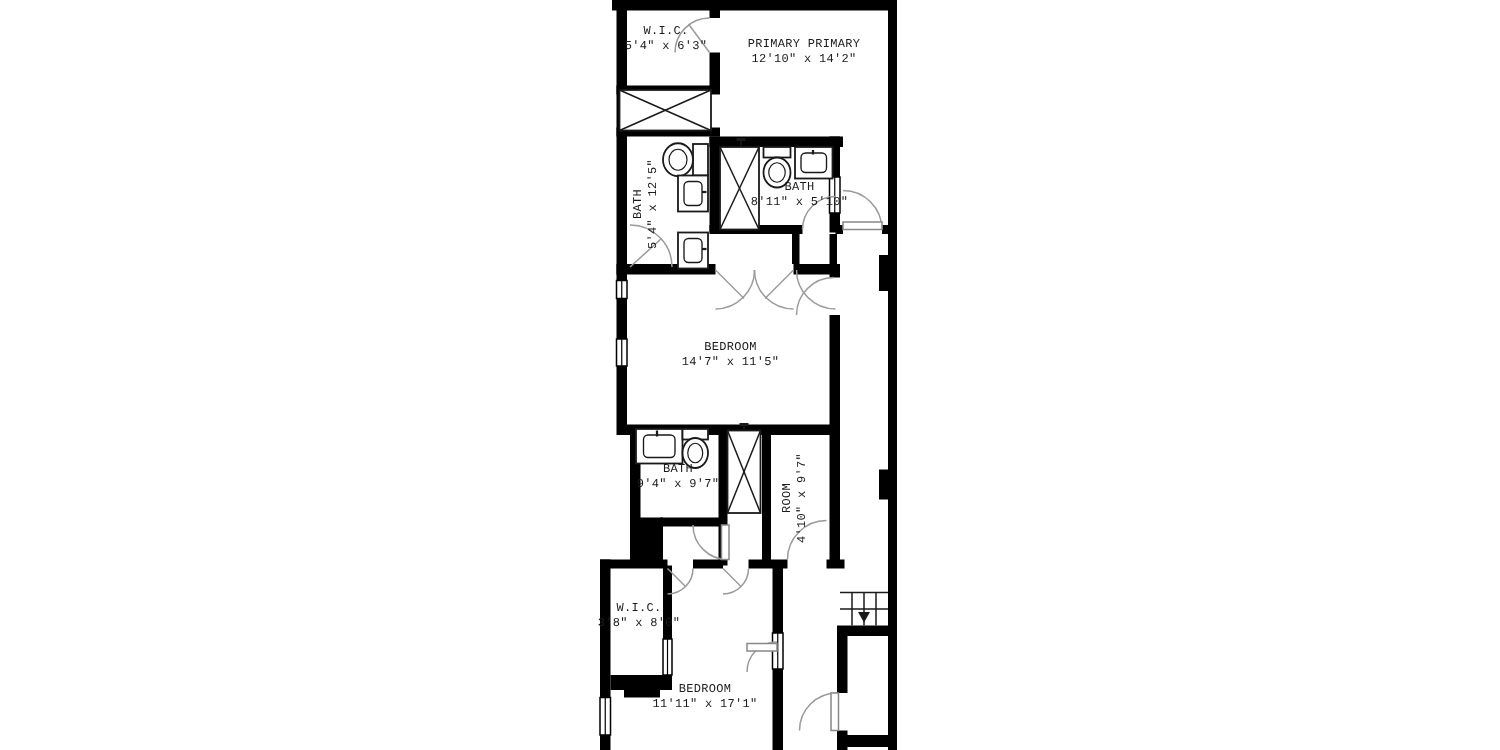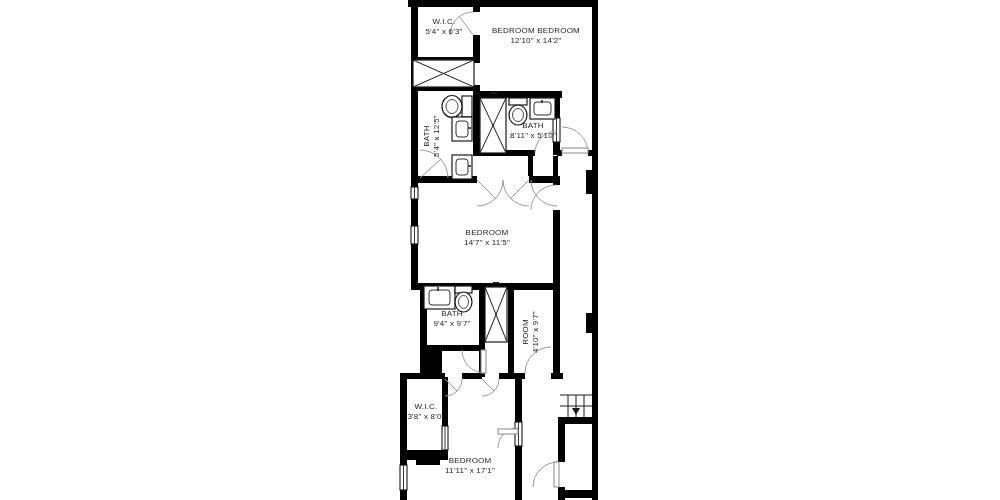--- a/index.html
+++ b/index.html
@@ -1,21 +1,21 @@
 <!DOCTYPE html>
 <html><head>
 <meta charset="utf-8">
 <style>
   html,body{margin:0;padding:0;background:#ffffff;}
   .canvas{
     position:relative;
     width:908px;height:500px;
     background:#ffffff;
     overflow:hidden;
-    font-family:Liberation Sans, sans-serif;
+    font-family:Liberation Mono, monospace;
   }
   .plan-svg{position:absolute;left:0;top:0;width:1000px;height:500px;}
   .room-label{
     position:absolute;
     transform:translate(-50%,-50%);
     text-align:center;
     color:#1c1c1c;
     font-size:8px;
     line-height:1.3;
     letter-spacing:.2px;
@@ -200,21 +200,21 @@
       <polygon points="572,408 580,408 576,415" fill="#1a1a1a" stroke="none"></polygon>
     </g>
   </svg>
 
   <div class="room-label" style="left:444px;top:27px;">
     <span class="rname">W.I.C.</span>
     <span class="rdims">5'4" x 6'3"</span>
   </div>
 
   <div class="room-label" style="left:536px;top:36px;">
-    <span class="rname">BEDROOM BEDROOM</span>
+    <span class="rname">PRIMARY PRIMARY</span>
     <span class="rdims">12'10" x 14'2"</span>
   </div>
 
   <div class="room-label vertical" style="left:432px;top:136px;">
     <span class="rname">BATH</span>
     <span class="rdims">5'4" x 12'5"</span>
   </div>
 
   <div class="room-label" style="left:533px;top:131px;">
     <span class="rname">BATH</span>

